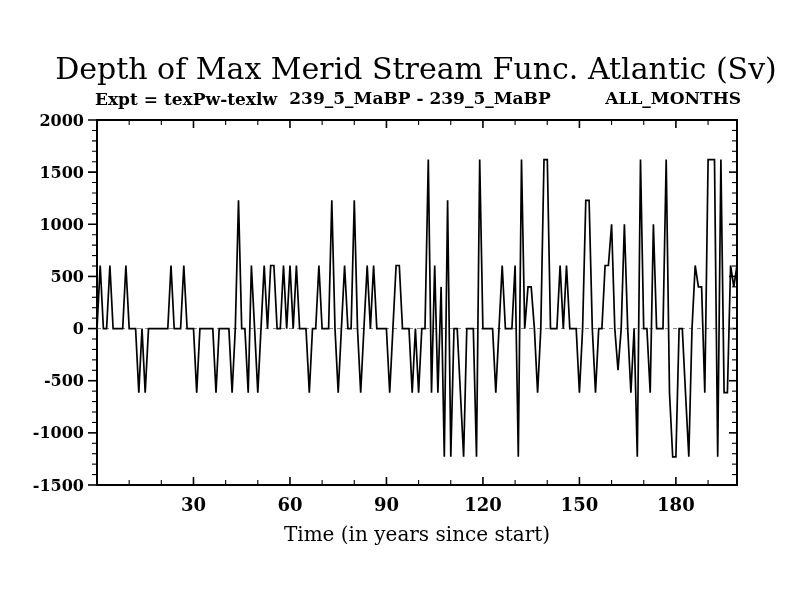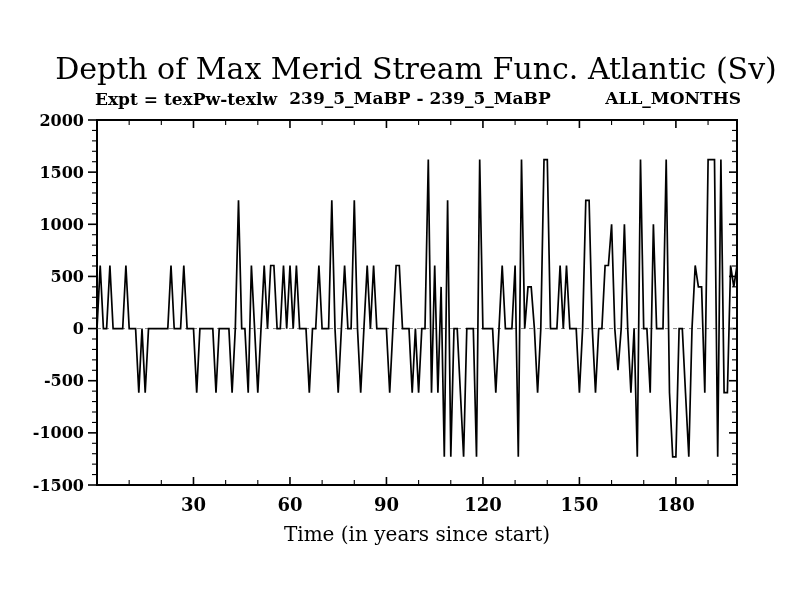--- a/index.html
+++ b/index.html
@@ -1,17 +1,17 @@
 <!DOCTYPE html>
 <html><head>
 <meta charset="utf-8">
 <style>
   html,body{margin:0;padding:0;background:#ffffff;}
   .stage{position:relative;width:800px;height:600px;background:#ffffff;overflow:hidden;
-         font-family:"DejaVu Serif", "Liberation Serif", serif;}
+         font-family:"DejaVu Serif", "Liberation Serif", serif;border-radius:30px;}
   svg{display:block;}
   .t-title{font-family:"DejaVu Serif","Liberation Serif",serif;font-size:30px;fill:#000;}
   .t-sub{font-family:"DejaVu Serif","Liberation Serif",serif;font-size:17px;font-weight:bold;fill:#000;}
   .t-ytick{font-family:"DejaVu Serif","Liberation Serif",serif;font-size:16px;font-weight:bold;fill:#000;}
   .t-xtick{font-family:"DejaVu Serif","Liberation Serif",serif;font-size:18px;font-weight:bold;fill:#000;}
   .t-xlabel{font-family:"DejaVu Serif","Liberation Serif",serif;font-size:20px;fill:#000;}
 </style>
 </head>
 <body>
 

